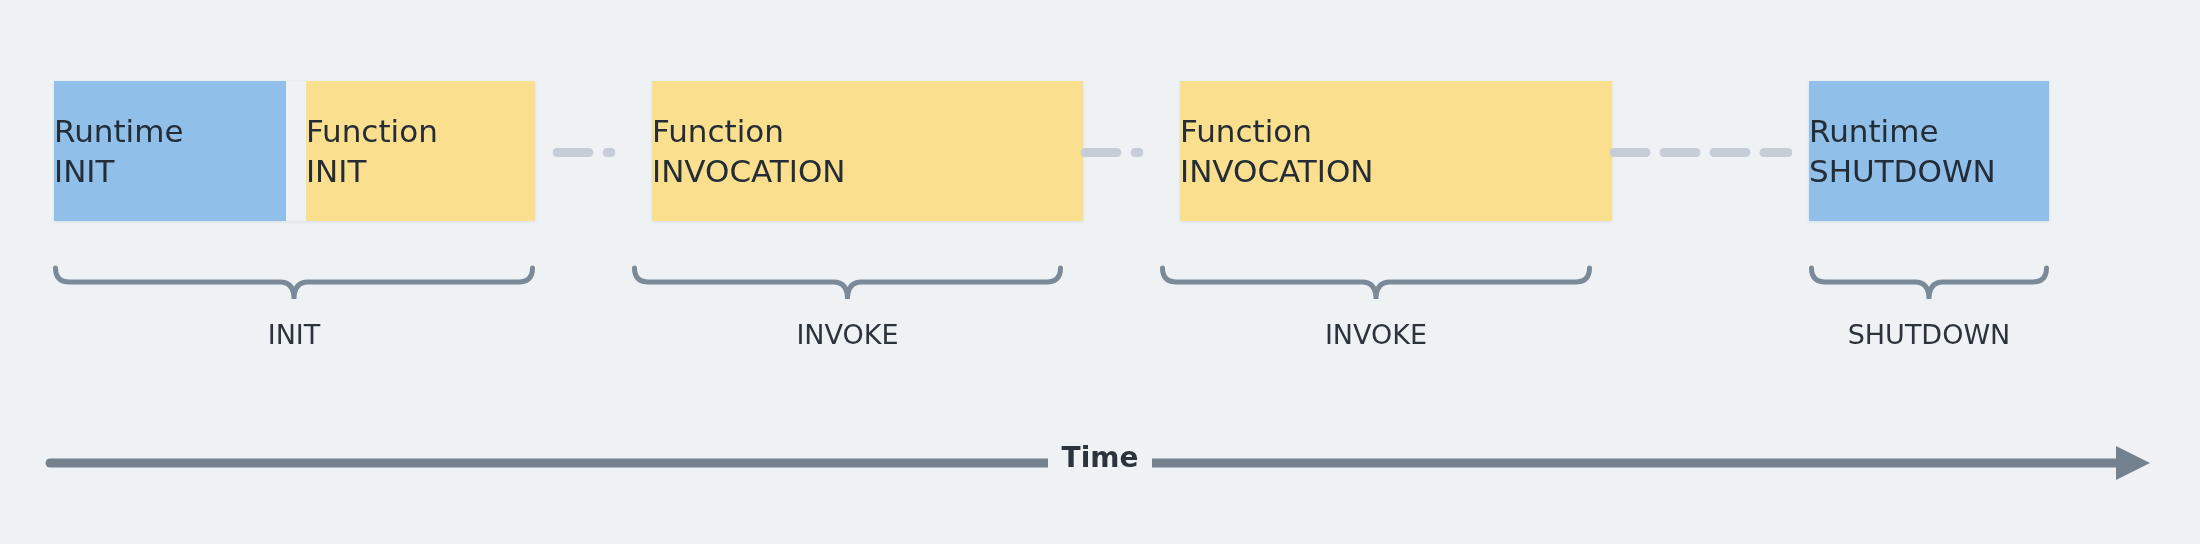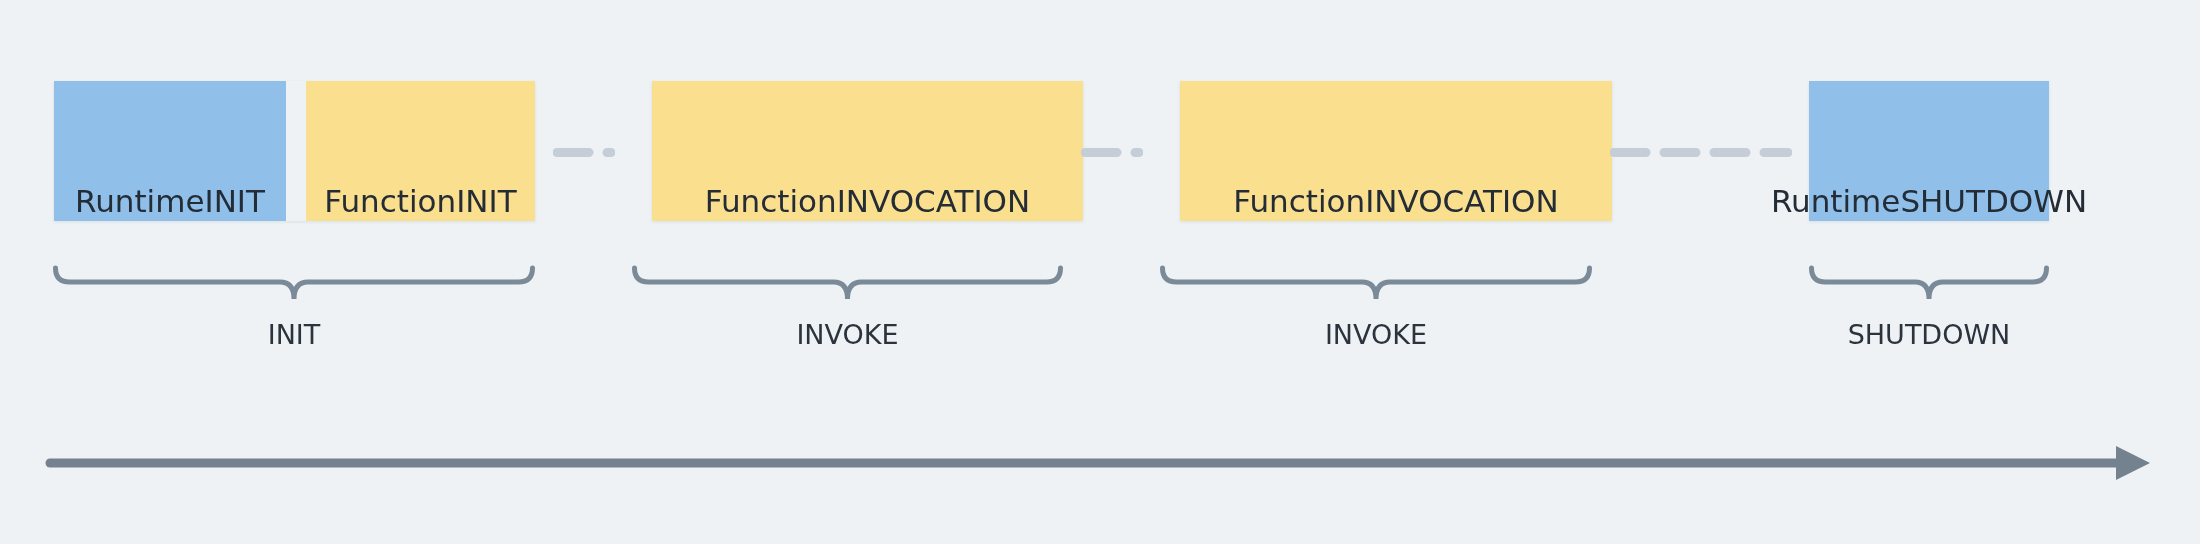--- a/index.html
+++ b/index.html
@@ -20,21 +20,22 @@
     background: #eef2f5;
   }
 
   
   .phase-box {
     position: absolute;
     top: 81px;
     height: 140px;
     box-sizing: border-box;
     display: flex;
-    align-items: flex-end;
+    flex-direction: column;
+    align-items: flex-start;
     justify-content: center;
     box-shadow: 0 1px 3px rgba(80, 100, 120, 0.13);
     color: #242c36;
     line-height: 1.30;
   }
   .phase-box .ln1 {
     font-size: 31px;
     font-weight: 400;
     white-space: nowrap;
   }
@@ -183,14 +184,17 @@
   <div class="group-label" id="label-invoke-1" style="left: 632px; width: 431px;">INVOKE</div>
   <div class="group-label" id="label-invoke-2" style="left: 1160px; width: 432px;">INVOKE</div>
   <div class="group-label" id="label-shutdown" style="left: 1809px; width: 240px;">SHUTDOWN</div>
 
   <div id="time-axis">
       <svg width="2200" height="70">
         <line x1="50" y1="33" x2="2116" y2="33" stroke="#74818f" stroke-width="9" stroke-linecap="round"></line>
         <polygon points="2116,16 2150,33 2116,50" fill="#74818f"></polygon>
       </svg>
     </div>
+  <div id="time-label">
+    <span>Time</span>
+  </div>
 
 </div>
 
 </body></html>

